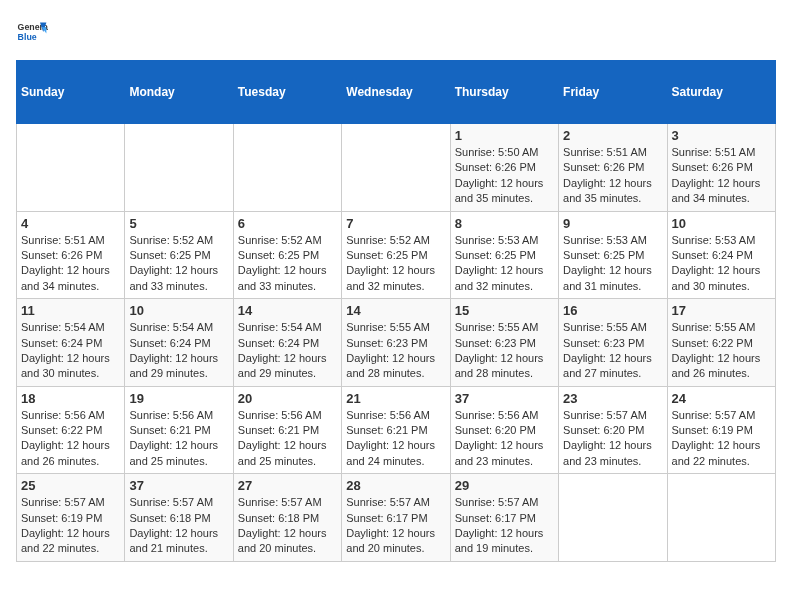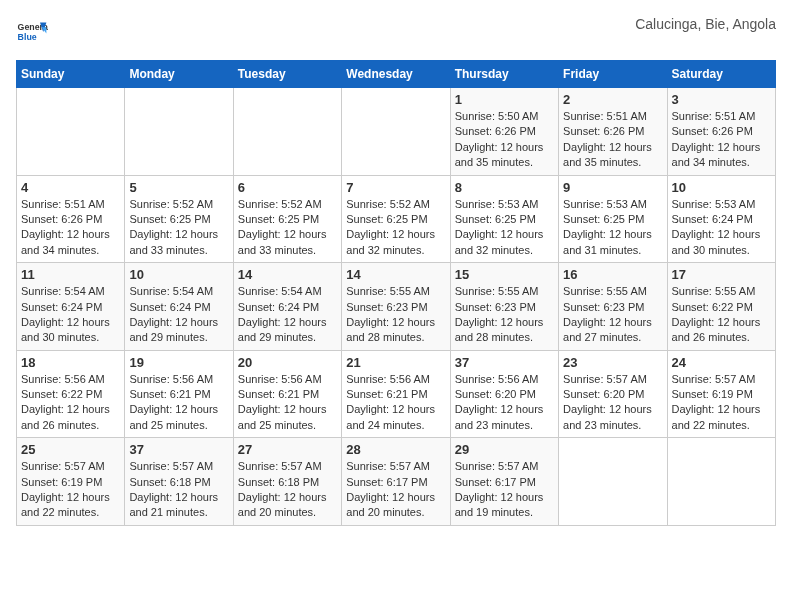--- a/index.html
+++ b/index.html
@@ -40,21 +40,21 @@
     }
     table {
       width: 100%;
       border-collapse: collapse;
       font-size: 10px;
     }
     thead tr th {
       background-color: #1565c0;
       color: #fff;
       text-align: left;
-      padding: 6px 4px;
+      padding: 24px 4px;
       font-size: 12px;
       font-weight: bold;
       border: 1px solid #1565c0;
     }
     tbody tr td {
       border: 1px solid #ccc;
       vertical-align: top;
       padding: 4px;
       height: 80px;
       background: #fff;
@@ -84,21 +84,20 @@
 <div class="header">
   <div class="logo">
     <svg class="logo-icon" viewBox="0 0 40 40" xmlns="http://www.w3.org/2000/svg">
       <text x="2" y="18" font-size="11" font-weight="bold" fill="#333">General</text>
       <text x="2" y="30" font-size="11" font-weight="bold" fill="#1565c0">Blue</text>
       <polygon points="30,8 38,8 34,20" fill="#1565c0"></polygon>
       <polygon points="32,14 38,14 38,22" fill="#42a5f5"></polygon>
     </svg>
   </div>
   <div class="title-block">
-    <div class="subtitle">Calucinga, Bie, Angola</div>
   </div>
 </div>
 
 <table>
   <thead>
     <tr>
     <th>Sunday</th>
         <th>Monday</th>
         <th>Tuesday</th>
         <th>Wednesday</th>

